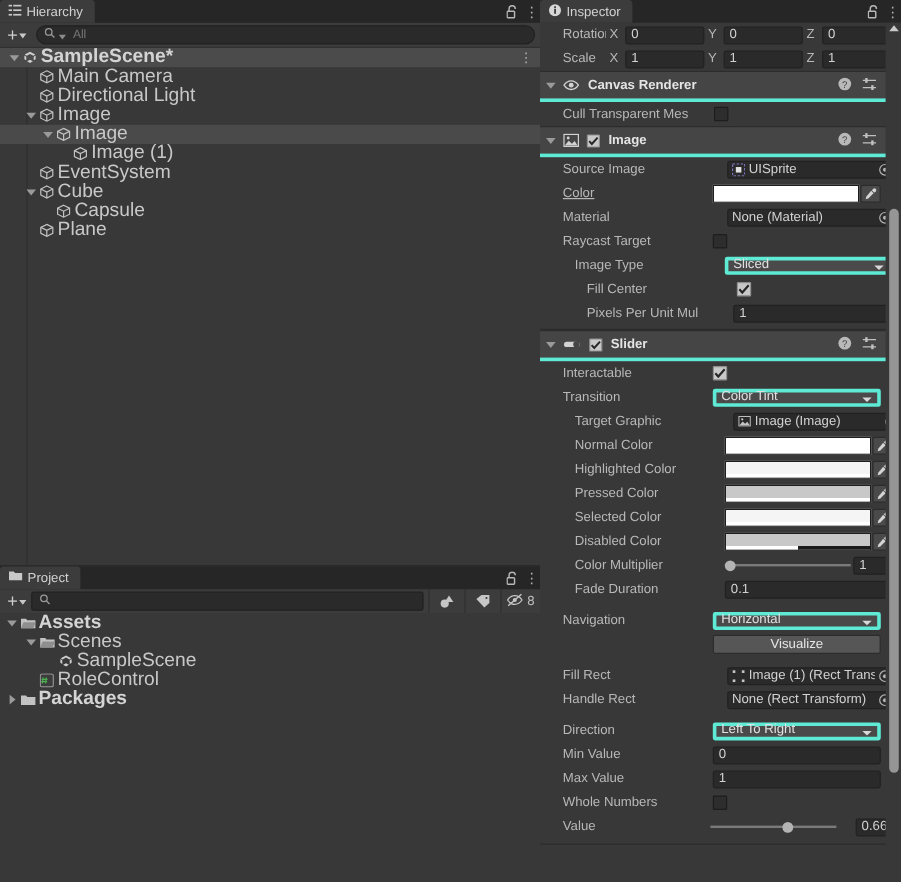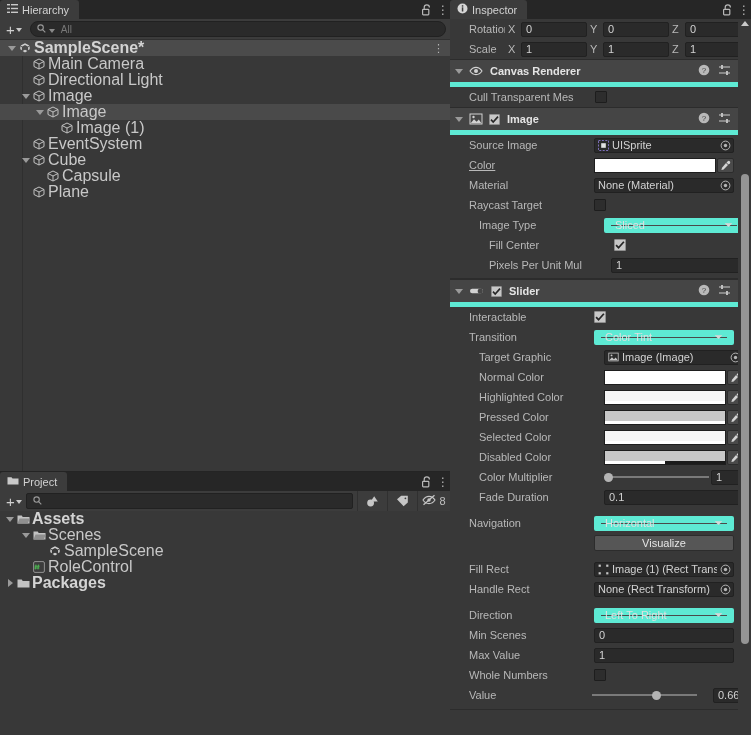--- a/index.html
+++ b/index.html
@@ -73,39 +73,39 @@
   .flabel.i2{padding-left:10px;}
   .flabel.i3{padding-left:20px;}
   .fctl{display:flex;align-items:center;}
   .vec3{display:flex;align-items:center;gap:0;}
   .axis{width:13px;text-align:left;color:#b8b8b8;font-size:11px;padding-left:3px;}
   .numfield{background:#2a2a2a;border:1px solid #212121;border-radius:2px;height:15px;
             display:flex;align-items:center;padding:0 4px;font-size:11px;color:#d2d2d2;box-sizing:border-box;}
 
   
   .comphdr{height:22px;background:#454545;display:flex;align-items:center;padding:0 6px 0 5px;
-           border-top:1px solid #2c2c2c;border-bottom:5px solid #5eead4;position:relative;}
+           border-top:1px solid #2c2c2c;border-bottom:3px solid #5eead4;position:relative;}
   .comphdr .tri{margin-right:4px;}
   .chk{width:11px;height:11px;background:#c8c8c8;border:1px solid #909090;border-radius:1px;
        display:flex;align-items:center;justify-content:center;box-sizing:border-box;}
   .chk .tick{display:block;}
   .comptitle{font-size:11px;font-weight:bold;color:#e4e4e4;margin-left:7px;}
   .hdricons{margin-left:auto;display:flex;align-items:center;gap:8px;}
   .objfield{background:#2a2a2a;border:1px solid #212121;border-radius:2px;height:15px;
             display:flex;align-items:center;padding:0 2px 0 3px;box-sizing:border-box;gap:3px;
-            font-size:11px;color:#d2d2d2;overflow:hidden;}
+            font-size:11px;color:#d2d2d2;overflow:hidden;margin-left:12px;}
   .objfield .otext{flex:1;white-space:nowrap;overflow:hidden;}
   .objdot{flex:none;}
   .colorfield{height:15px;border:1px solid #1e1e1e;box-sizing:border-box;position:relative;display:flex;}
   .colorfield .alpha{position:absolute;left:0;bottom:0;height:3px;background:#fff;}
   .colorfield .alphabg{position:absolute;left:0;bottom:0;height:3px;right:0;background:#1b1b1b;}
   .eyedrop{width:17px;height:15px;background:#4a4a4a;border:1px solid #2c2c2c;box-sizing:border-box;
            display:flex;align-items:center;justify-content:center;border-radius:2px;margin-left:1px;}
-  .dropdown{background:#4a4a4a;border:7px solid #5eead4;border-radius:2px;height:15px;box-sizing:border-box;
-            display:flex;align-items:center;padding:0 4px;font-size:11px;color:#e0e0e0;}
+  .dropdown{background:#4a4a4a;border:3px solid #5eead4;border-radius:2px;height:15px;box-sizing:border-box;
+            display:flex;align-items:flex-end;padding:0 4px;font-size:11px;color:#e0e0e0;}
   .dropdown .dtext{flex:1;white-space:nowrap;overflow:hidden;}
   .btn{background:#565656;border:1px solid #2c2c2c;border-radius:2px;height:16px;box-sizing:border-box;
        display:flex;align-items:center;justify-content:center;font-size:11px;color:#e6e6e6;}
   .sliderctl{display:flex;align-items:center;}
   .strack{height:2px;background:#7a7a7a;position:relative;}
   .sknob{width:9px;height:9px;border-radius:50%;background:#b4b4b4;position:absolute;top:-3.5px;}
   .chkbox{width:12px;height:12px;background:#2d2d2d;border:1px solid #1d1d1d;border-radius:1px;box-sizing:border-box;
           display:flex;align-items:center;justify-content:center;}
   .chkbox.on{background:#c8c8c8;border-color:#909090;}
   .divider{height:1px;background:#2c2c2c;}
@@ -879,21 +879,21 @@
               <span class="dtext">Left To Right</span>
               <span>
                 <svg width="9" height="6" viewBox="0 0 9 6" style="display:block">
                   <path d="M0.6 1.2L4.5 5 8.4 1.2z" fill="#d8d8d8"></path>
                 </svg>
               </span>
             </div>
           </div>
         </div>
         <div class="frow">
-          <div class="flabel i1" style="width: 125px;">Min Scenes</div>
+          <div class="flabel i1" style="width: 125px;">Min Value</div>
           <div class="fctl">
             <div class="numfield" style="width: 140px;">
               <span>0</span>
             </div>
           </div>
         </div>
         <div class="frow">
           <div class="flabel i1" style="width: 125px;">Max Value</div>
           <div class="fctl">
             <div class="numfield" style="width: 140px;">

